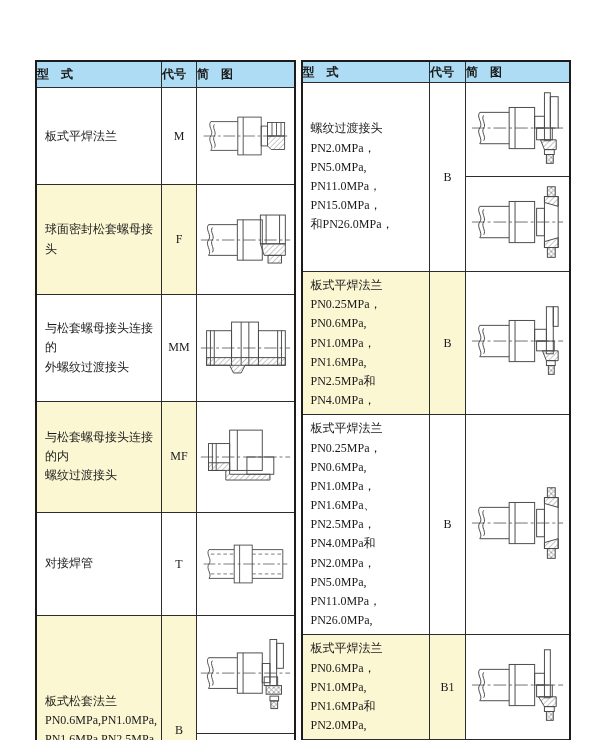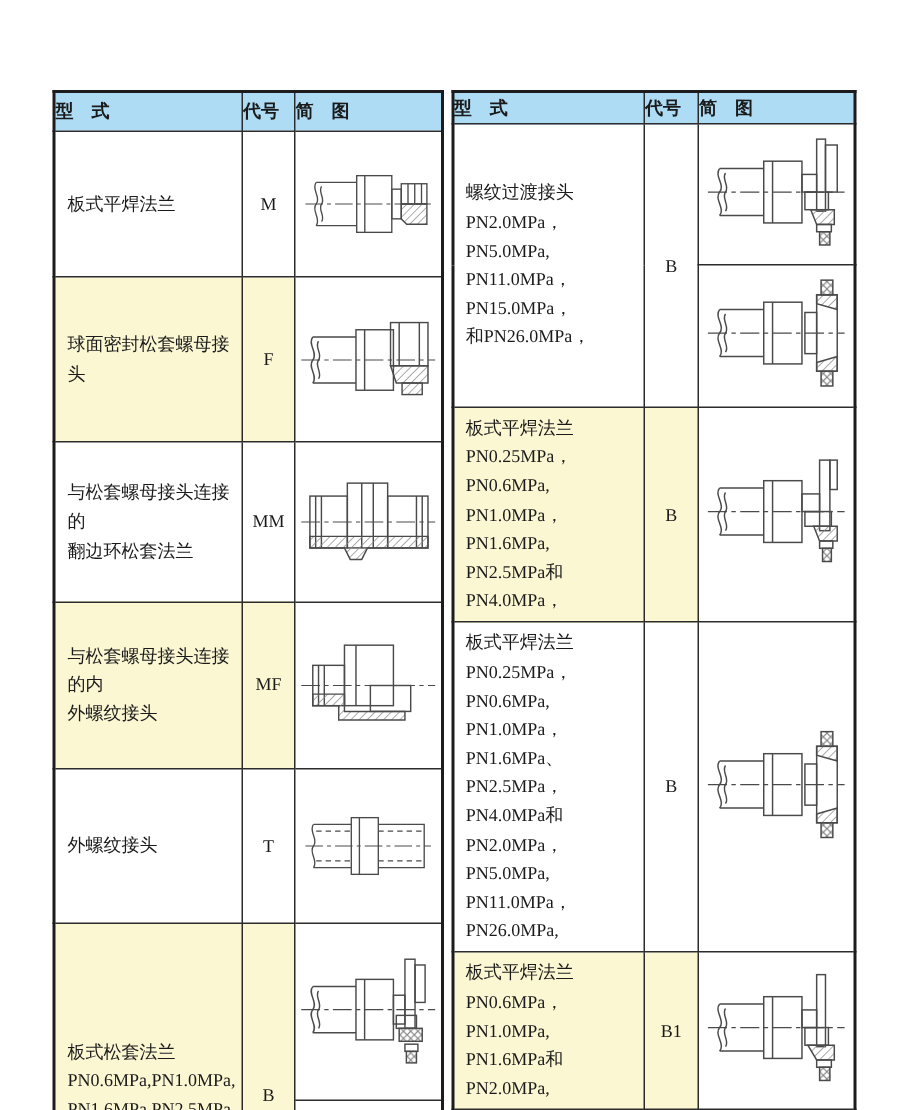--- a/index.html
+++ b/index.html
@@ -85,55 +85,55 @@
             <path d="M72,14 V44 M86,14 V44"></path>
             <polygon points="66,44 92,44 92,56 70,56" fill="url(#hatch)"></polygon>
             <rect x="74" y="56" width="14" height="8" fill="url(#hatch)"></rect>
             <path class="cl" d="M4,40 H97"></path>
           </svg>
         </td>
       </tr>
 
       <tr style="height:87px">
         <td class="type">与松套螺母接头连接的
-翻边环松套法兰</td>
+外螺纹过渡接头</td>
         <td class="code">MM</td>
         <td class="dg">
           <svg class="diag" width="96" height="78" viewBox="0 0 100 80">
             <rect x="10" y="22" width="26" height="36"></rect>
             <path d="M14,22 V58 M18,22 V58"></path>
             <rect x="36" y="13" width="28" height="45"></rect>
             <path d="M46,13 V58 M54,13 V58"></path>
             <rect x="64" y="22" width="28" height="36"></rect>
             <path d="M84,22 V58 M88,22 V58"></path>
             <polygon points="10,50 92,50 92,58 50,58 46,66 38,66 34,58 10,58" fill="url(#hatch)"></polygon>
             <path class="cl" d="M4,40 H97"></path>
           </svg>
         </td>
       </tr>
 
       <tr style="height:90px">
         <td class="type hl">与松套螺母接头连接的内
-外螺纹接头</td>
+螺纹过渡接头</td>
         <td class="code hl">MF</td>
         <td class="dg">
           <svg class="diag" width="96" height="78" viewBox="0 0 100 80">
             <rect x="12" y="26" width="22" height="28"></rect>
             <path d="M16,26 V54 M20,26 V54"></path>
             <rect x="34" y="12" width="34" height="42"></rect>
             <path d="M42,12 V54"></path>
             <rect x="52" y="40" width="28" height="18"></rect>
             <polygon points="12,46 34,46 34,58 76,58 76,64 30,64 30,54 12,54" fill="url(#hatch)"></polygon>
             <path class="cl" d="M4,40 H97"></path>
           </svg>
         </td>
       </tr>
 
       <tr style="height:84px">
-        <td class="type">外螺纹接头</td>
+        <td class="type">对接焊管</td>
         <td class="code">T</td>
         <td class="dg">
           <svg class="diag" width="96" height="72" viewBox="0 0 100 80">
             <path d="M10,24 c-4,5 4,11 0,16 c-4,5 4,11 0,16"></path>
             <path d="M10,24 H38 M10,56 H38"></path>
             <path class="dsh" d="M12,29 H38 M12,51 H38"></path>
             <rect x="38" y="19" width="20" height="42"></rect>
             <path d="M44,19 V61"></path>
             <path d="M58,24 H92 V56 H58"></path>
             <path class="dsh" d="M58,29 H90 M58,51 H90"></path>

